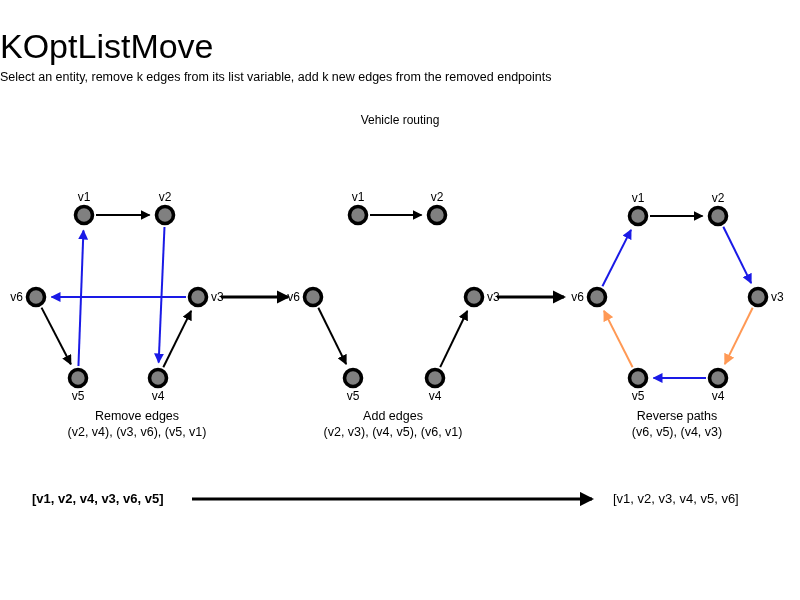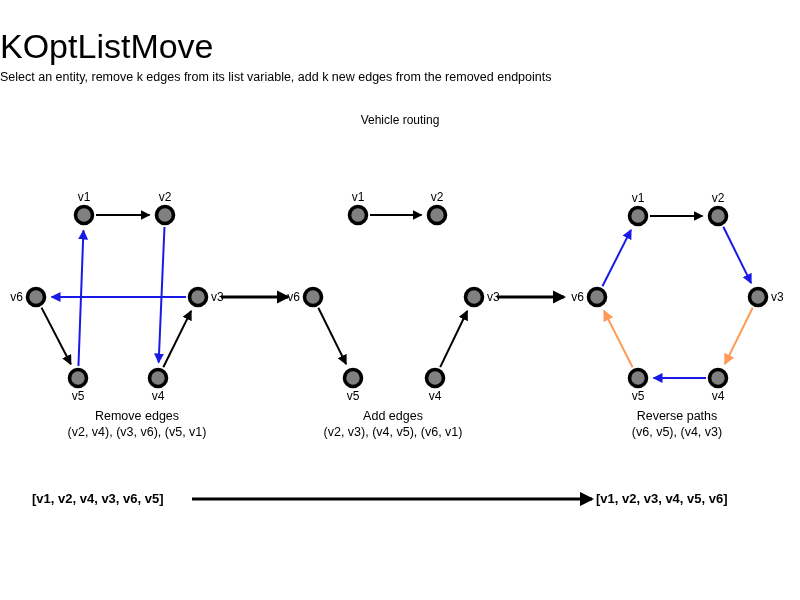--- a/index.html
+++ b/index.html
@@ -211,15 +211,15 @@
   <div class="panel-caption" id="caption-1" style="top: 408px; left: 0px; width: 800px; transform: translateX(-7px);">
     <span class="caption-title">Add edges</span>
     <span class="caption-detail">(v2, v3), (v4, v5), (v6, v1)</span>
   </div>
   <div class="panel-caption" id="caption-2" style="top: 408px; left: 0px; width: 800px; transform: translateX(277px);">
     <span class="caption-title">Reverse paths</span>
     <span class="caption-detail">(v6, v5), (v4, v3)</span>
   </div>
 
   <div class="list-text" id="list-before" style="left: 32px; top: 491px; font-weight: bold;">[v1, v2, v4, v3, v6, v5]</div>
-  <div class="list-text" id="list-after" style="left: 596px; top: 491px; font-weight: bold;">[v1, v2, v3, v4, v5, v6]</div>
+  <div class="list-text" id="list-after" style="left: 613px; top: 491px;">[v1, v2, v3, v4, v5, v6]</div>
 
 </div>
 
 </body></html>

